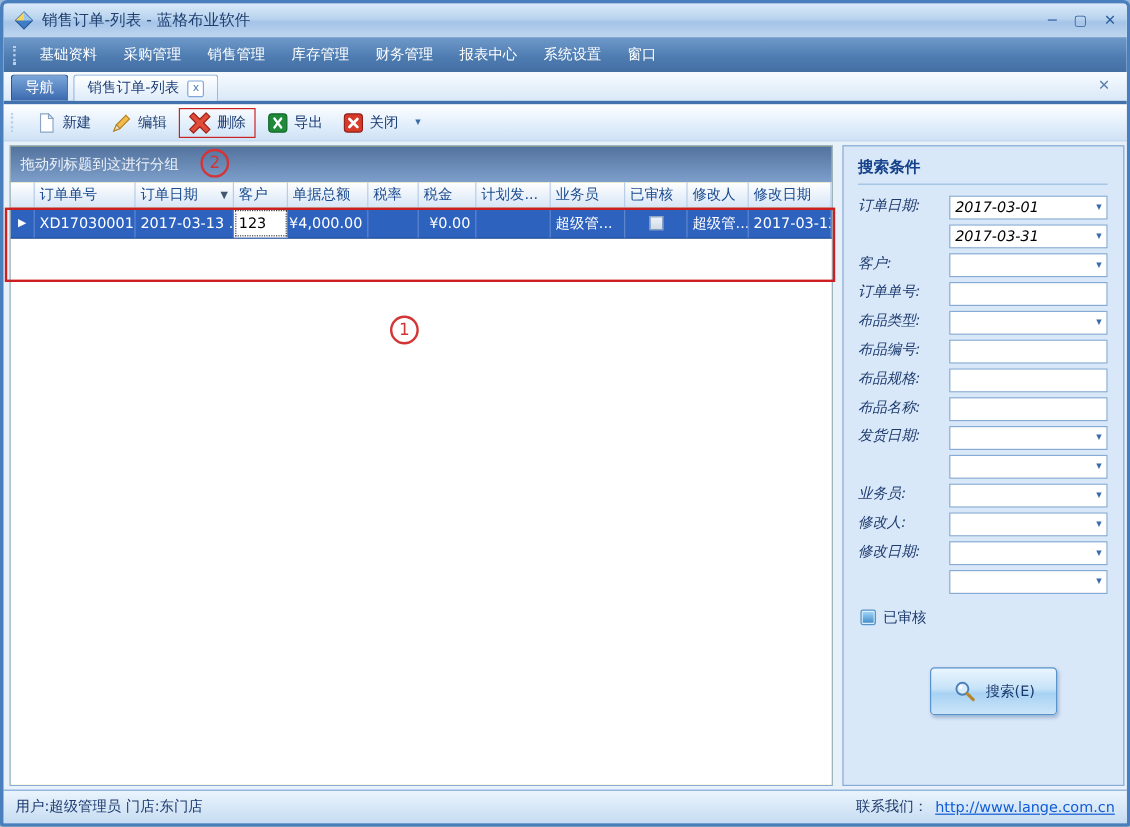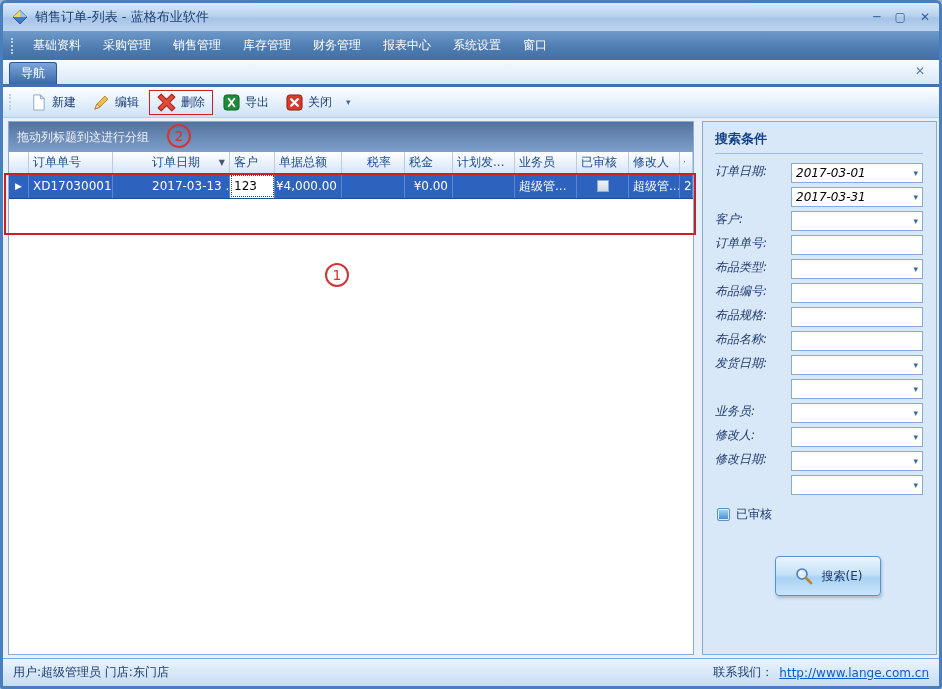--- a/index.html
+++ b/index.html
@@ -44,24 +44,24 @@
   .grid-wrap { width:686px; flex:0 0 686px; background:#fde047; border:1px solid #86abd4;
                display:flex; flex-direction:column; position:relative; }
   .group-panel { height:30px; flex:0 0 30px; background:linear-gradient(#53739e,#7e9fcb);
                  color:#eef3fa; display:flex; align-items:center; padding-left:8px; }
   .hdr-row { height:22px; flex:0 0 22px; display:flex; background:linear-gradient(#ffffff,#d7e5f6);
              border-bottom:1px solid #9db9dc; }
   .ind-cell { width:20px; flex:0 0 20px; border-right:1px solid #b7cde8; display:flex;
               align-items:center; justify-content:center; }
   .cells { display:flex; flex:1; min-width:0; }
   .cells > span:nth-of-type(1){ width:84px; }
-  .cells > span:nth-of-type(2){ width:82px;margin-left:35px; }
+  .cells > span:nth-of-type(2){ width:82px; }
   .cells > span:nth-of-type(3){ width:45px; }
   .cells > span:nth-of-type(4){ width:67px; }
-  .cells > span:nth-of-type(5){ width:42px;margin-left:21px; }
+  .cells > span:nth-of-type(5){ width:42px; }
   .cells > span:nth-of-type(6){ width:48px; }
   .cells > span:nth-of-type(7){ width:62px; }
   .cells > span:nth-of-type(8){ width:62px; }
   .cells > span:nth-of-type(9){ width:52px; }
   .cells > span:nth-of-type(10){ width:51px; }
   .cells > span:nth-of-type(11){ flex:1; }
   .hcell { display:flex; align-items:center; padding:0 4px; color:#194a8f;
            border-right:1px solid #b7cde8; overflow:hidden; white-space:nowrap; }
   .hcell .hlabel { overflow:hidden; }
   .sort-icon { margin-left:auto; font-size:8px; color:#44566e; padding-left:3px; }
@@ -148,20 +148,24 @@
         <span class="menu-item">报表中心</span>
         <span class="menu-item">系统设置</span>
         <span class="menu-item">窗口</span>
       </span>
   </div>
 
   <div class="tabbar">
     <div class="tab active">
       <span>导航</span>
     </div>
+    <div class="tab normal">
+      <span>销售订单-列表</span>
+      <span class="tab-close-box">x</span>
+    </div>
     <span class="tabbar-close">✕</span>
   </div>
 
   <div class="toolbar">
     <span class="grip"></span>
     <div class="tb-btn">
       <svg width="17" height="17" viewBox="0 0 18 18">
         <path d="M4 1 h7 l4 4 v12 h-11 z" fill="#ffffff" stroke="#8aa5c4"></path>
         <path d="M11 1 l4 4 h-4 z" fill="#dfe9f5" stroke="#8aa5c4"></path>
       </svg>

